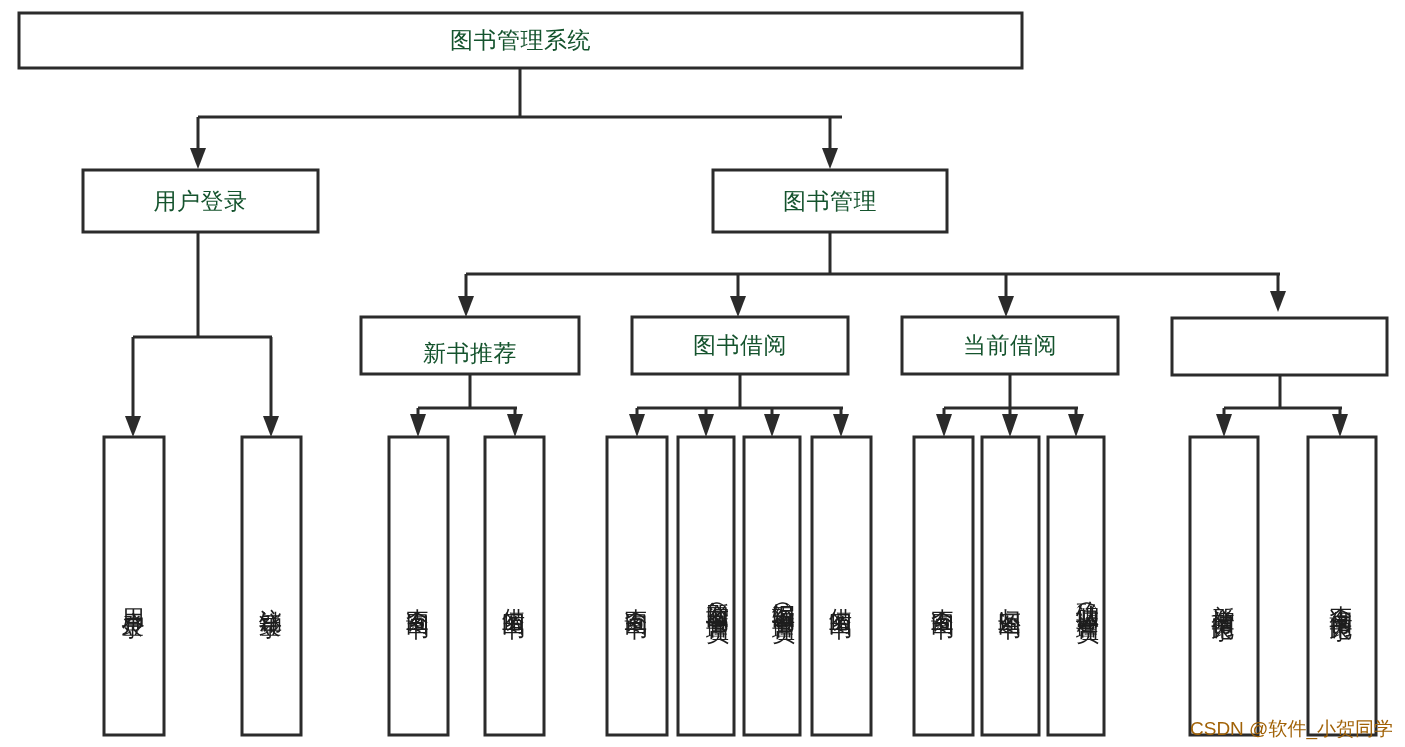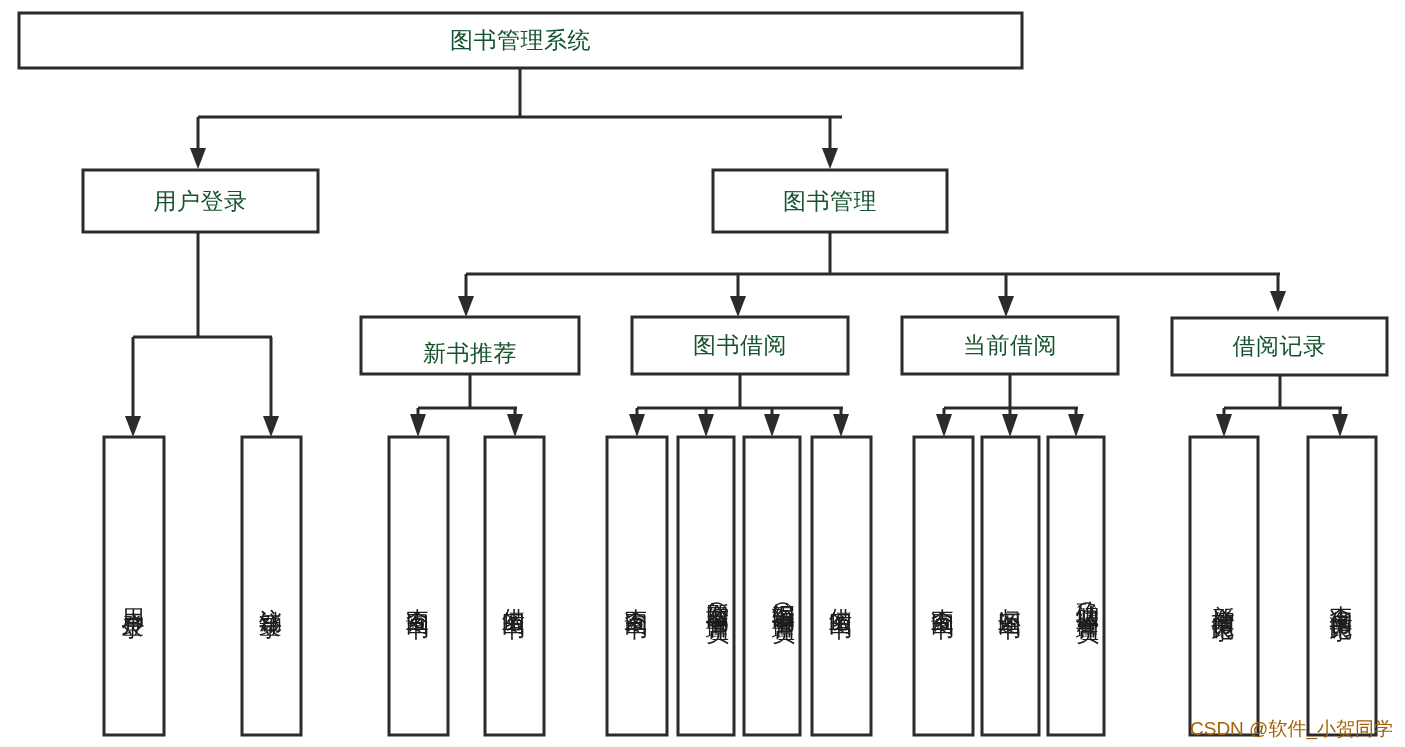--- a/index.html
+++ b/index.html
@@ -189,21 +189,20 @@
   </svg>
 
   <div class="node-label-h" style="left:19px; top:13px; width:1003px; height:55px;">图书管理系统</div>
 
   <div class="node-label-h" style="left:83px; top:170px; width:235px; height:62px;">用户登录</div>
   <div class="node-label-h" style="left:713px; top:170px; width:234px; height:62px;">图书管理</div>
 
   <div class="node-label-h" style="left:361px; top:317px; width:218px; height:57px;margin-top:8px;">新书推荐</div>
   <div class="node-label-h" style="left:632px; top:317px; width:216px; height:57px;">图书借阅</div>
   <div class="node-label-h" style="left:902px; top:317px; width:216px; height:57px;text-align:center;">当前借阅</div>
-  <div class="node-label-h" style="left:1172px; top:318px; width:215px; height:57px;">借阅记录</div>
 
   <div class="node-label-v" style="left:104px; top:437px; width:60px; height:298px; align-items:center;">用户登录</div>
   <div class="node-label-v" style="left:242px; top:437px; width:59px; height:298px; align-items:center;">注销登录</div>
 
   <div class="node-label-v" style="left:389px; top:437px; width:59px; height:298px; align-items:center;">查询图书</div>
   <div class="node-label-v" style="left:485px; top:437px; width:59px; height:298px; align-items:center;">借阅图书</div>
 
   <div class="node-label-v" style="left:607px; top:437px; width:60px; height:298px; align-items:center;">查询图书</div>
   <div class="node-label-v" style="left:678px; top:437px; width:56px; height:298px;">新增图书（管理员）</div>
   <div class="node-label-v" style="left:744px; top:437px; width:56px; height:298px;">编辑图书（管理员）</div>

